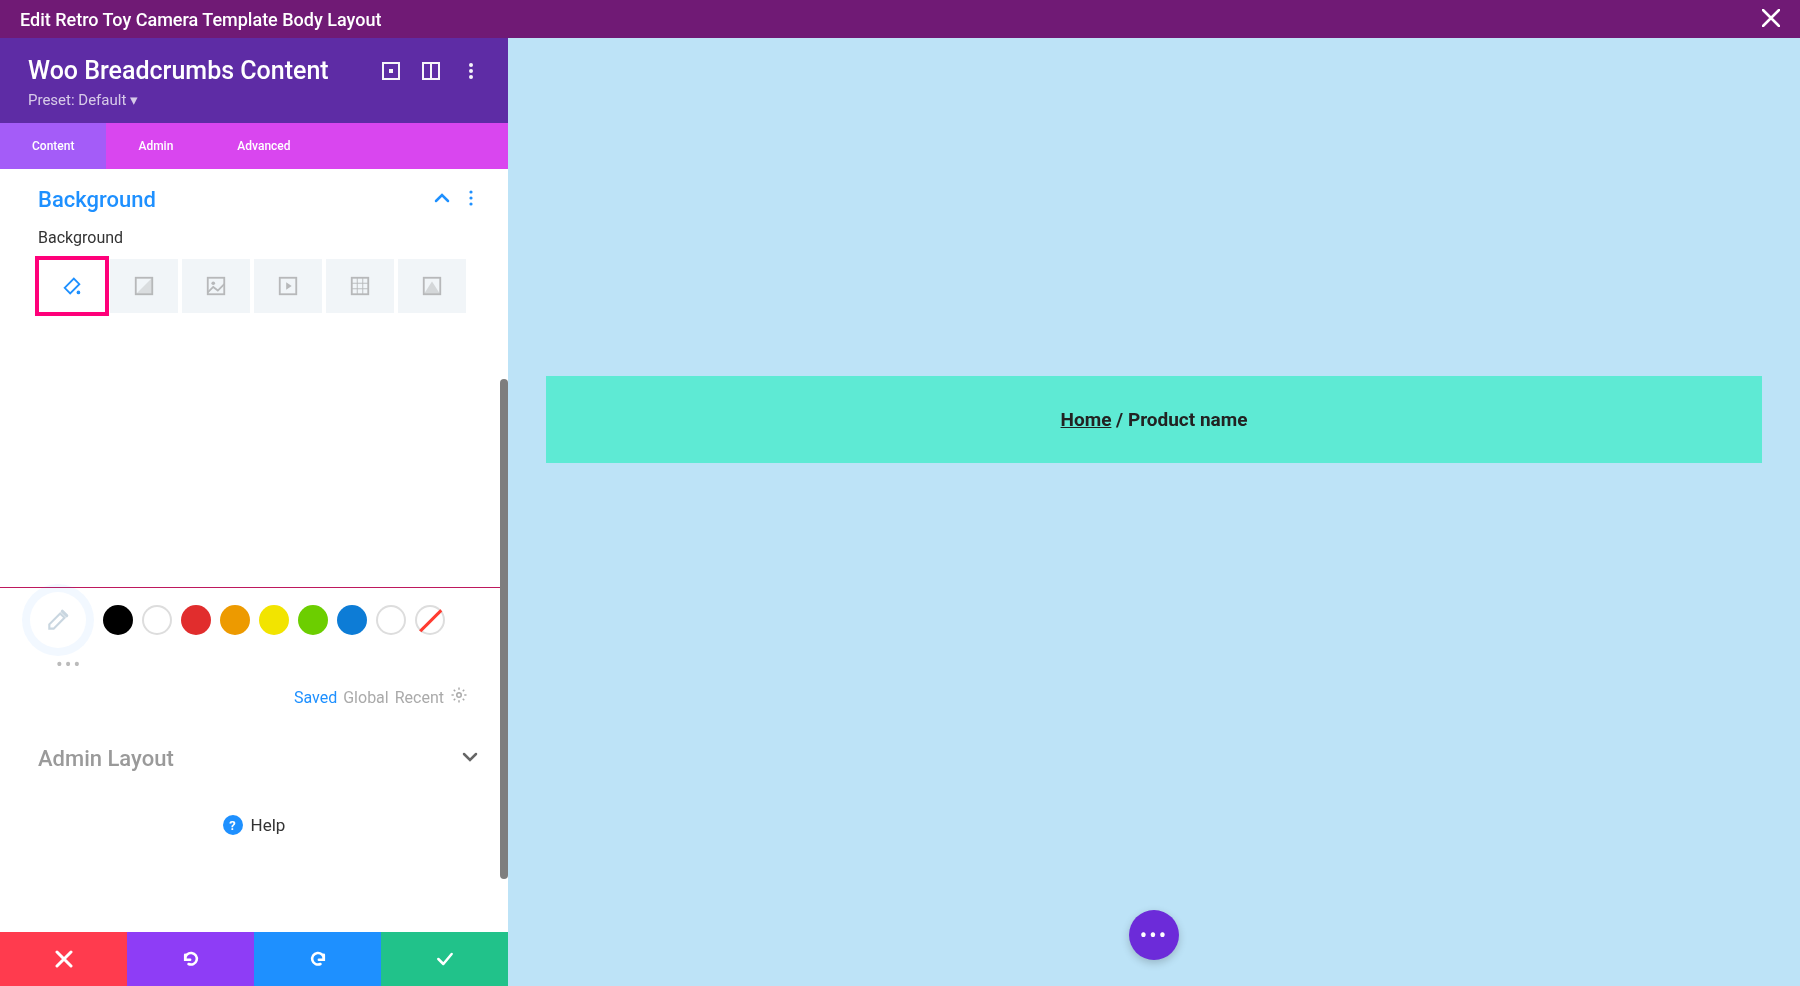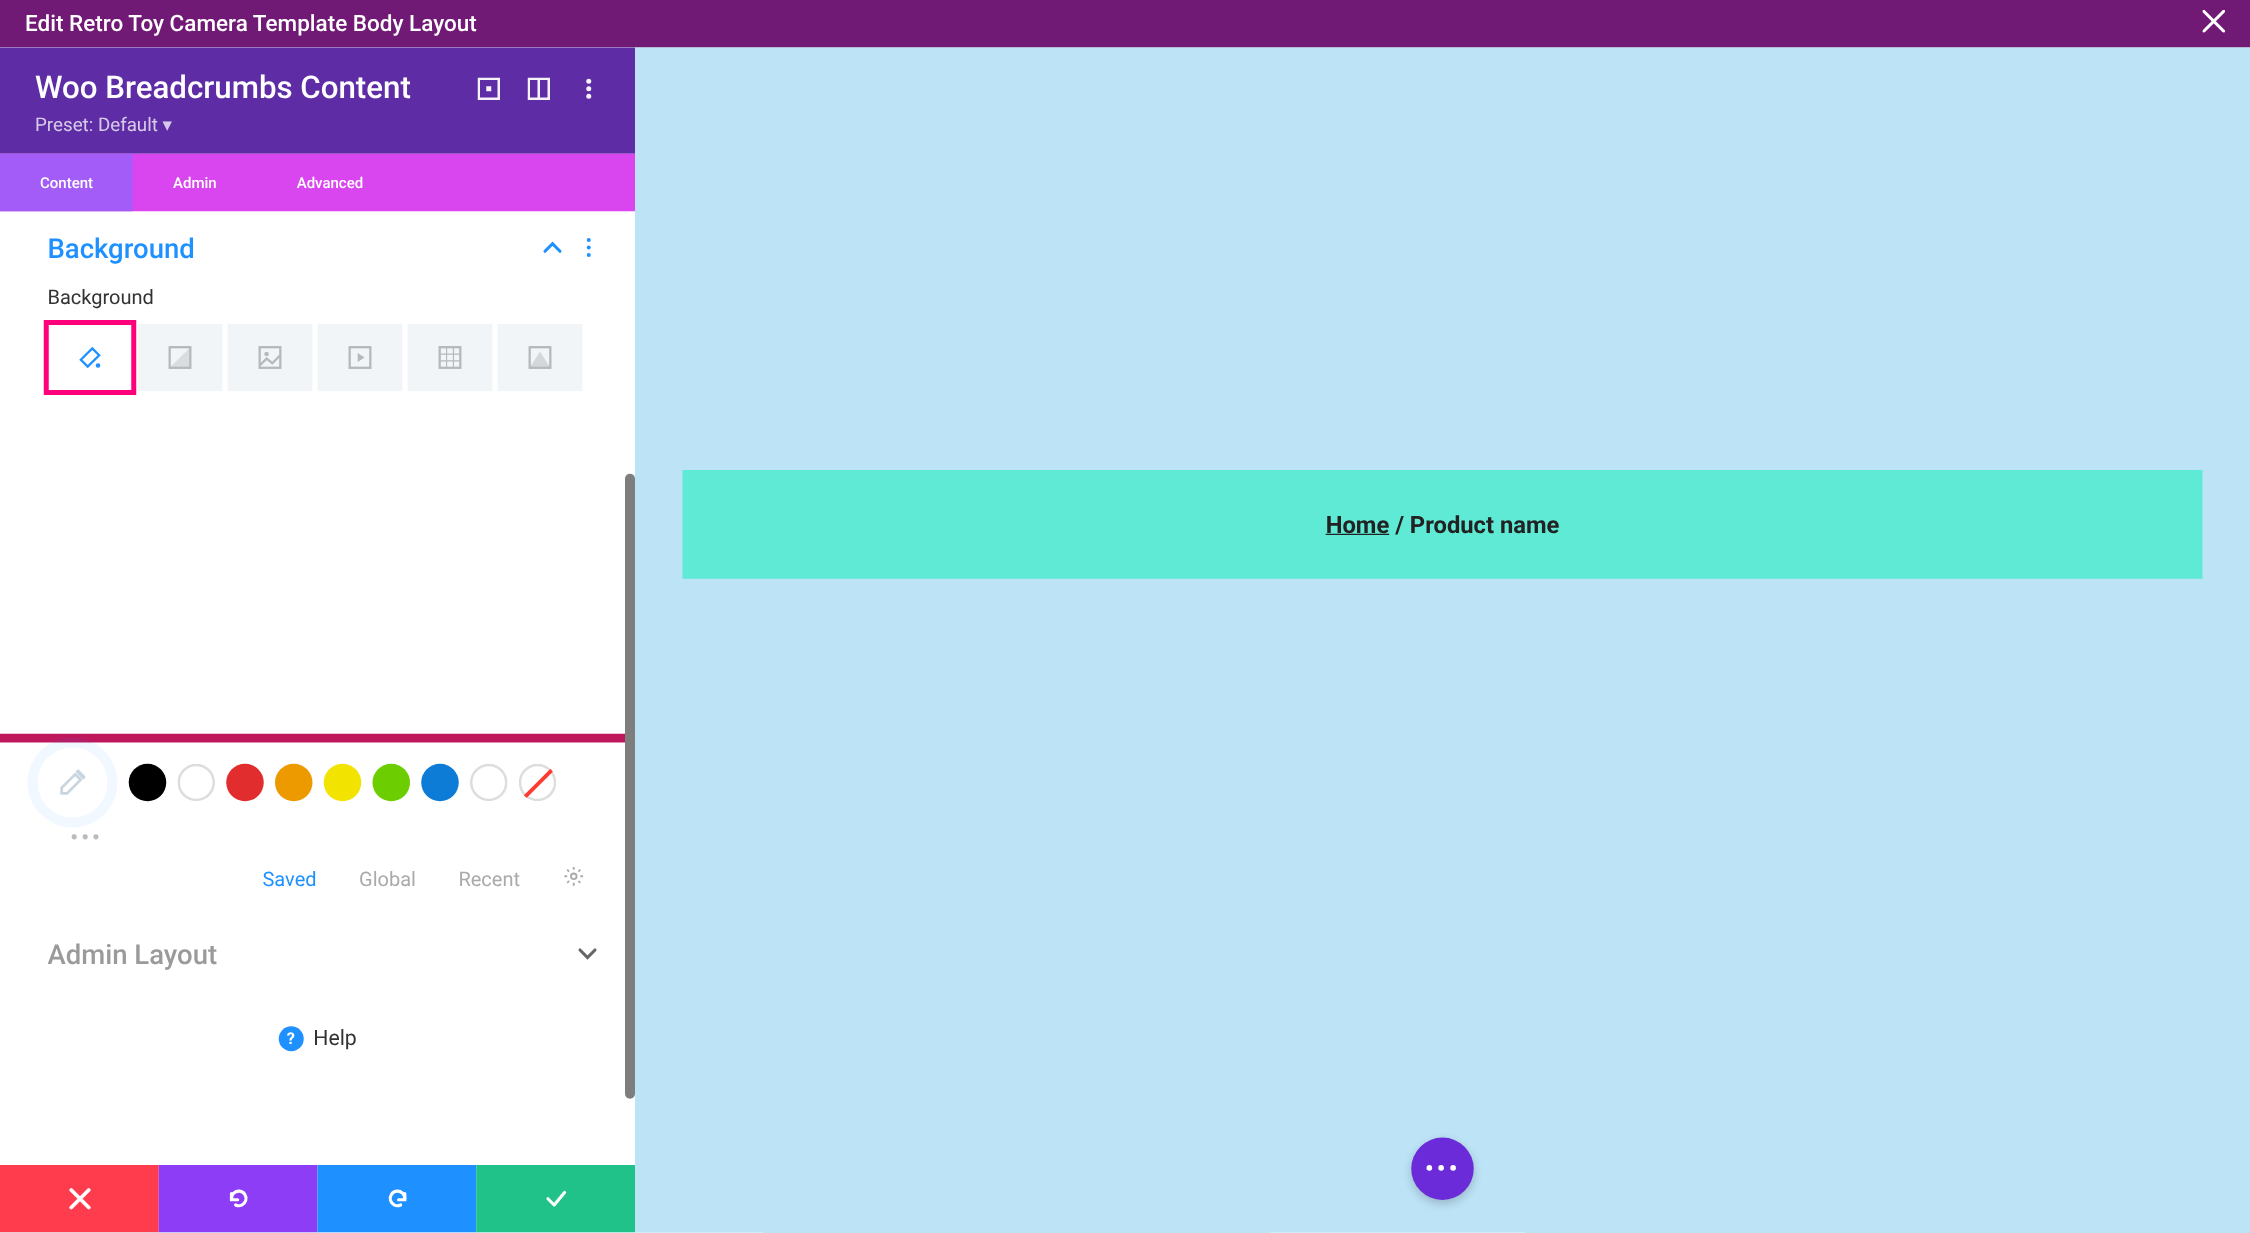--- a/index.html
+++ b/index.html
@@ -19,21 +19,21 @@
 .panel-header-icons { display: flex; gap: 22px; align-items: center; }
 .hicon { width: 18px; height: 18px; opacity: .95; cursor: pointer; }
 .preset-line { font-size: 15px; opacity: .75; margin-top: 6px; cursor: pointer; }
 
 .tabs { display: flex; background: #d946ef; color: #fff; font-size: 12px; font-weight: 500; flex-shrink: 0; }
 .tab { padding: 16px 32px; cursor: pointer; }
 .tab.active { background: #a45cf8; }
 
 .panel-body { flex: 1 1 auto; overflow-y: auto; position: relative; }
 
-.section { padding: 18px 30px 14px 38px; border-bottom: 7px solid #be185d; }
+.section { padding: 18px 30px 14px 38px; border-bottom: 1px solid #be185d; }
 .section-head { display: flex; align-items: center; justify-content: space-between; }
 .section-title { font-size: 22px; font-weight: 500; }
 .section-title.open { color: #1e90ff; }
 .section-title.closed { color: #9a9a9a; }
 .section-head-icons { display: flex; gap: 14px; align-items: center; color: #666; }
 .chev { cursor: pointer; }
 
 .bg-label { font-size: 16px; color: #333; margin-top: 16px; margin-bottom: 12px; }
 
 .bg-tabs { display: flex; gap: 4px; }
@@ -47,21 +47,21 @@
 
 .swatch-row { display: flex; align-items: center; gap: 9px; padding: 4px 30px 6px 30px; }
 .eyedrop { width: 56px; height: 56px; border-radius: 50%; background: #fff; box-shadow: 0 0 0 8px rgba(30,144,255,0.06); display: flex; align-items: center; justify-content: center; cursor: pointer; margin-right: 8px; }
 .sw { width: 30px; height: 30px; border-radius: 50%; cursor: pointer; flex: 0 0 auto; }
 .sw.outline { box-shadow: inset 0 0 0 2px #ddd; }
 .sw.none { background: #fff; box-shadow: inset 0 0 0 2px #ddd; position: relative; overflow: hidden; }
 .sw.none::after { content: ""; position: absolute; left: -4px; right: -4px; top: 50%; height: 3px; background: #ff3b30; transform: rotate(-45deg); }
 
 .ellipsis-dots { color: #bbb; font-size: 20px; letter-spacing: 2px; margin-left: 56px; margin-top: -2px; cursor: pointer; }
 
-.sgr { display: flex; gap: 34px; justify-content: flex-end; align-items: center; padding: 10px 40px 20px 30px; font-size: 16px; }
+.sgr { display: flex; gap: 6px; justify-content: flex-end; align-items: center; padding: 10px 40px 20px 30px; font-size: 16px; }
 .sgr span { color: #aaa; cursor: pointer; }
 .sgr span.active { color: #1e90ff; }
 .sgr .gear { color: #aaa; cursor: pointer; }
 
 .help-row { display: flex; align-items: center; justify-content: center; gap: 8px; padding: 30px 0; font-size: 17px; color: #333; cursor: pointer; }
 .help-row .q { width: 20px; height: 20px; border-radius: 50%; background: #1e90ff; color: #fff; font-size: 13px; font-weight: 700; display: flex; align-items: center; justify-content: center; }
 
 .footer-btns { display: flex; height: 54px; flex-shrink: 0; }
 .fbtn { flex: 1; display: flex; align-items: center; justify-content: center; color: #fff; cursor: pointer; }
 .fbtn.red { background: #ff3b4e; }

